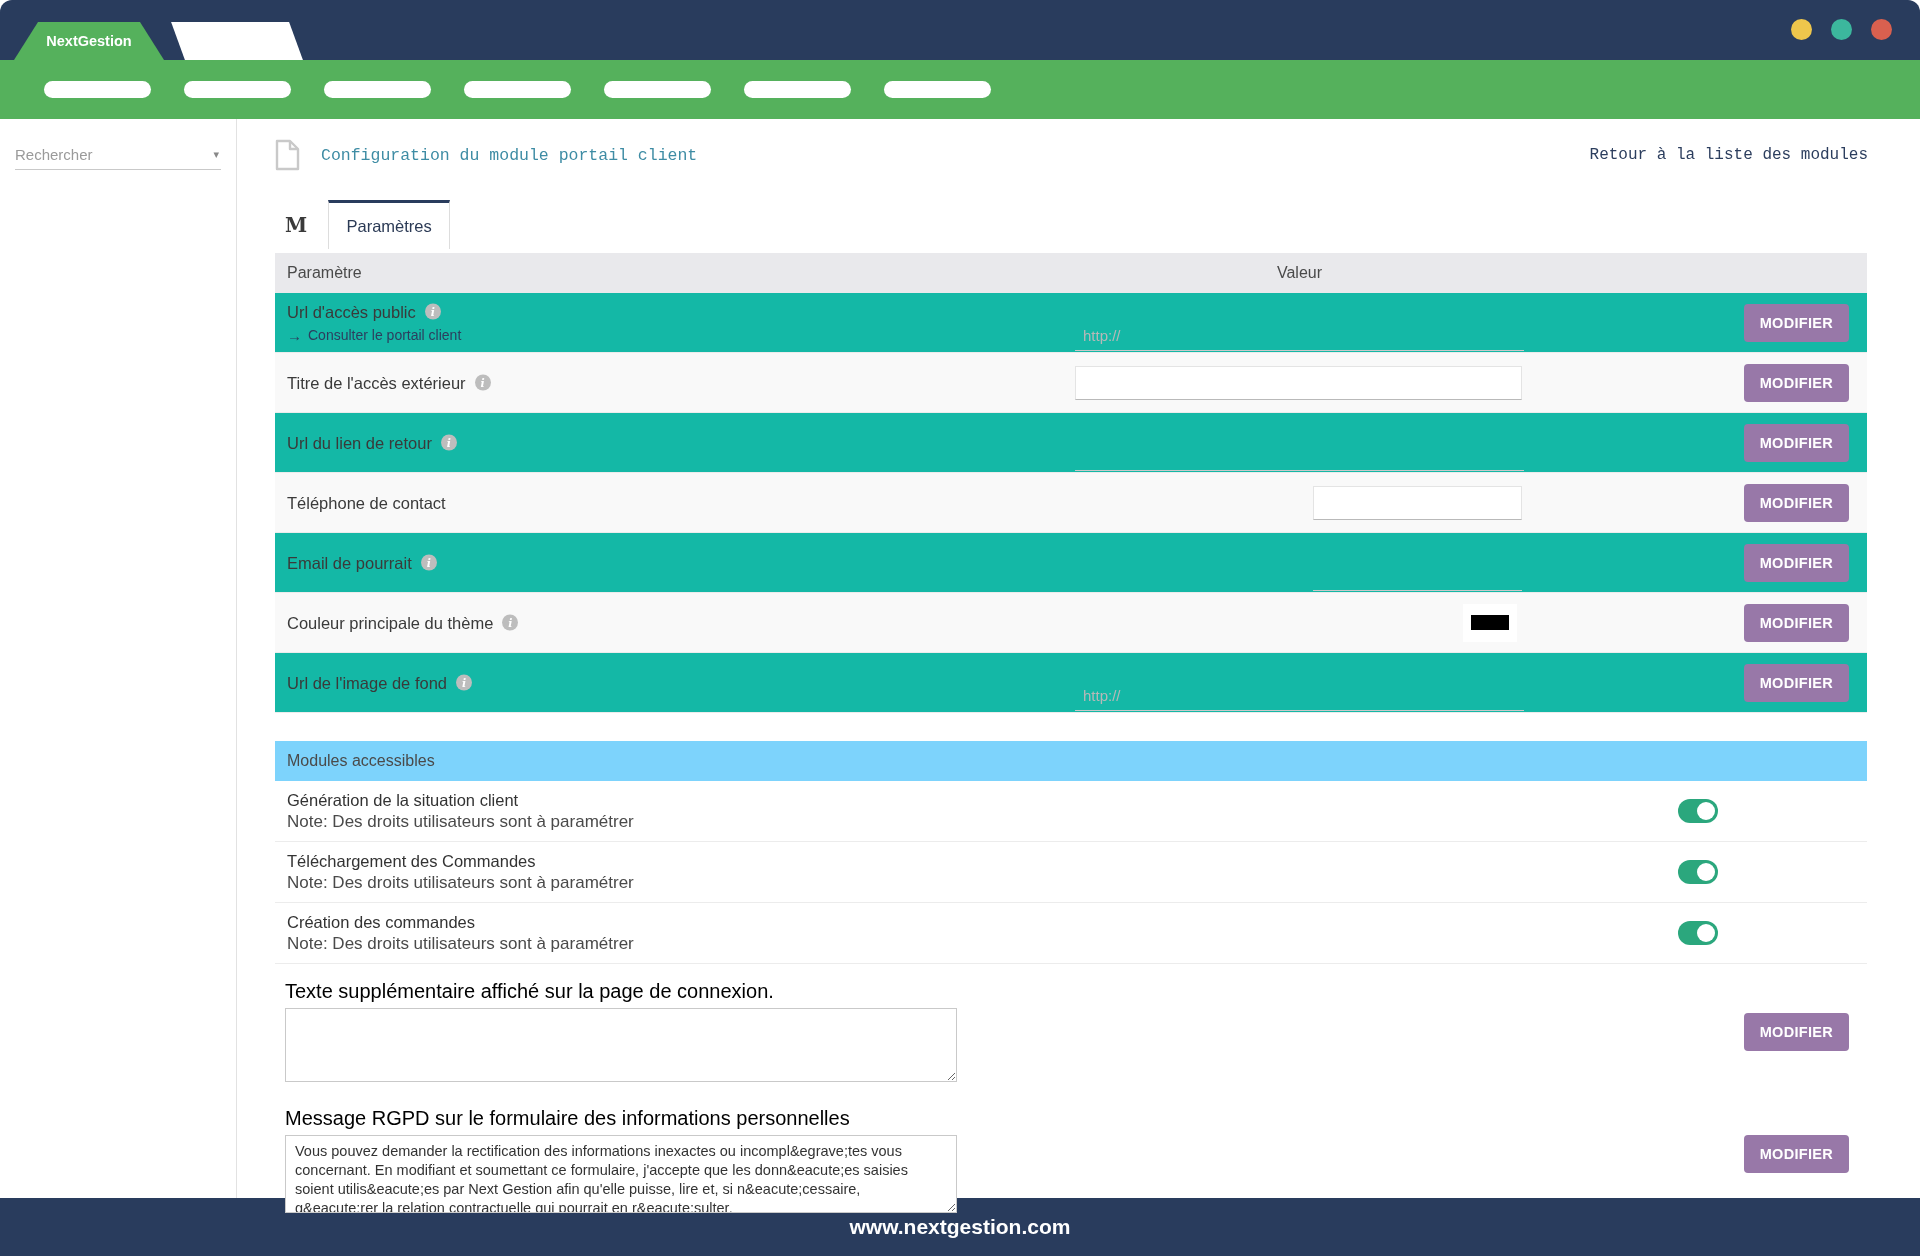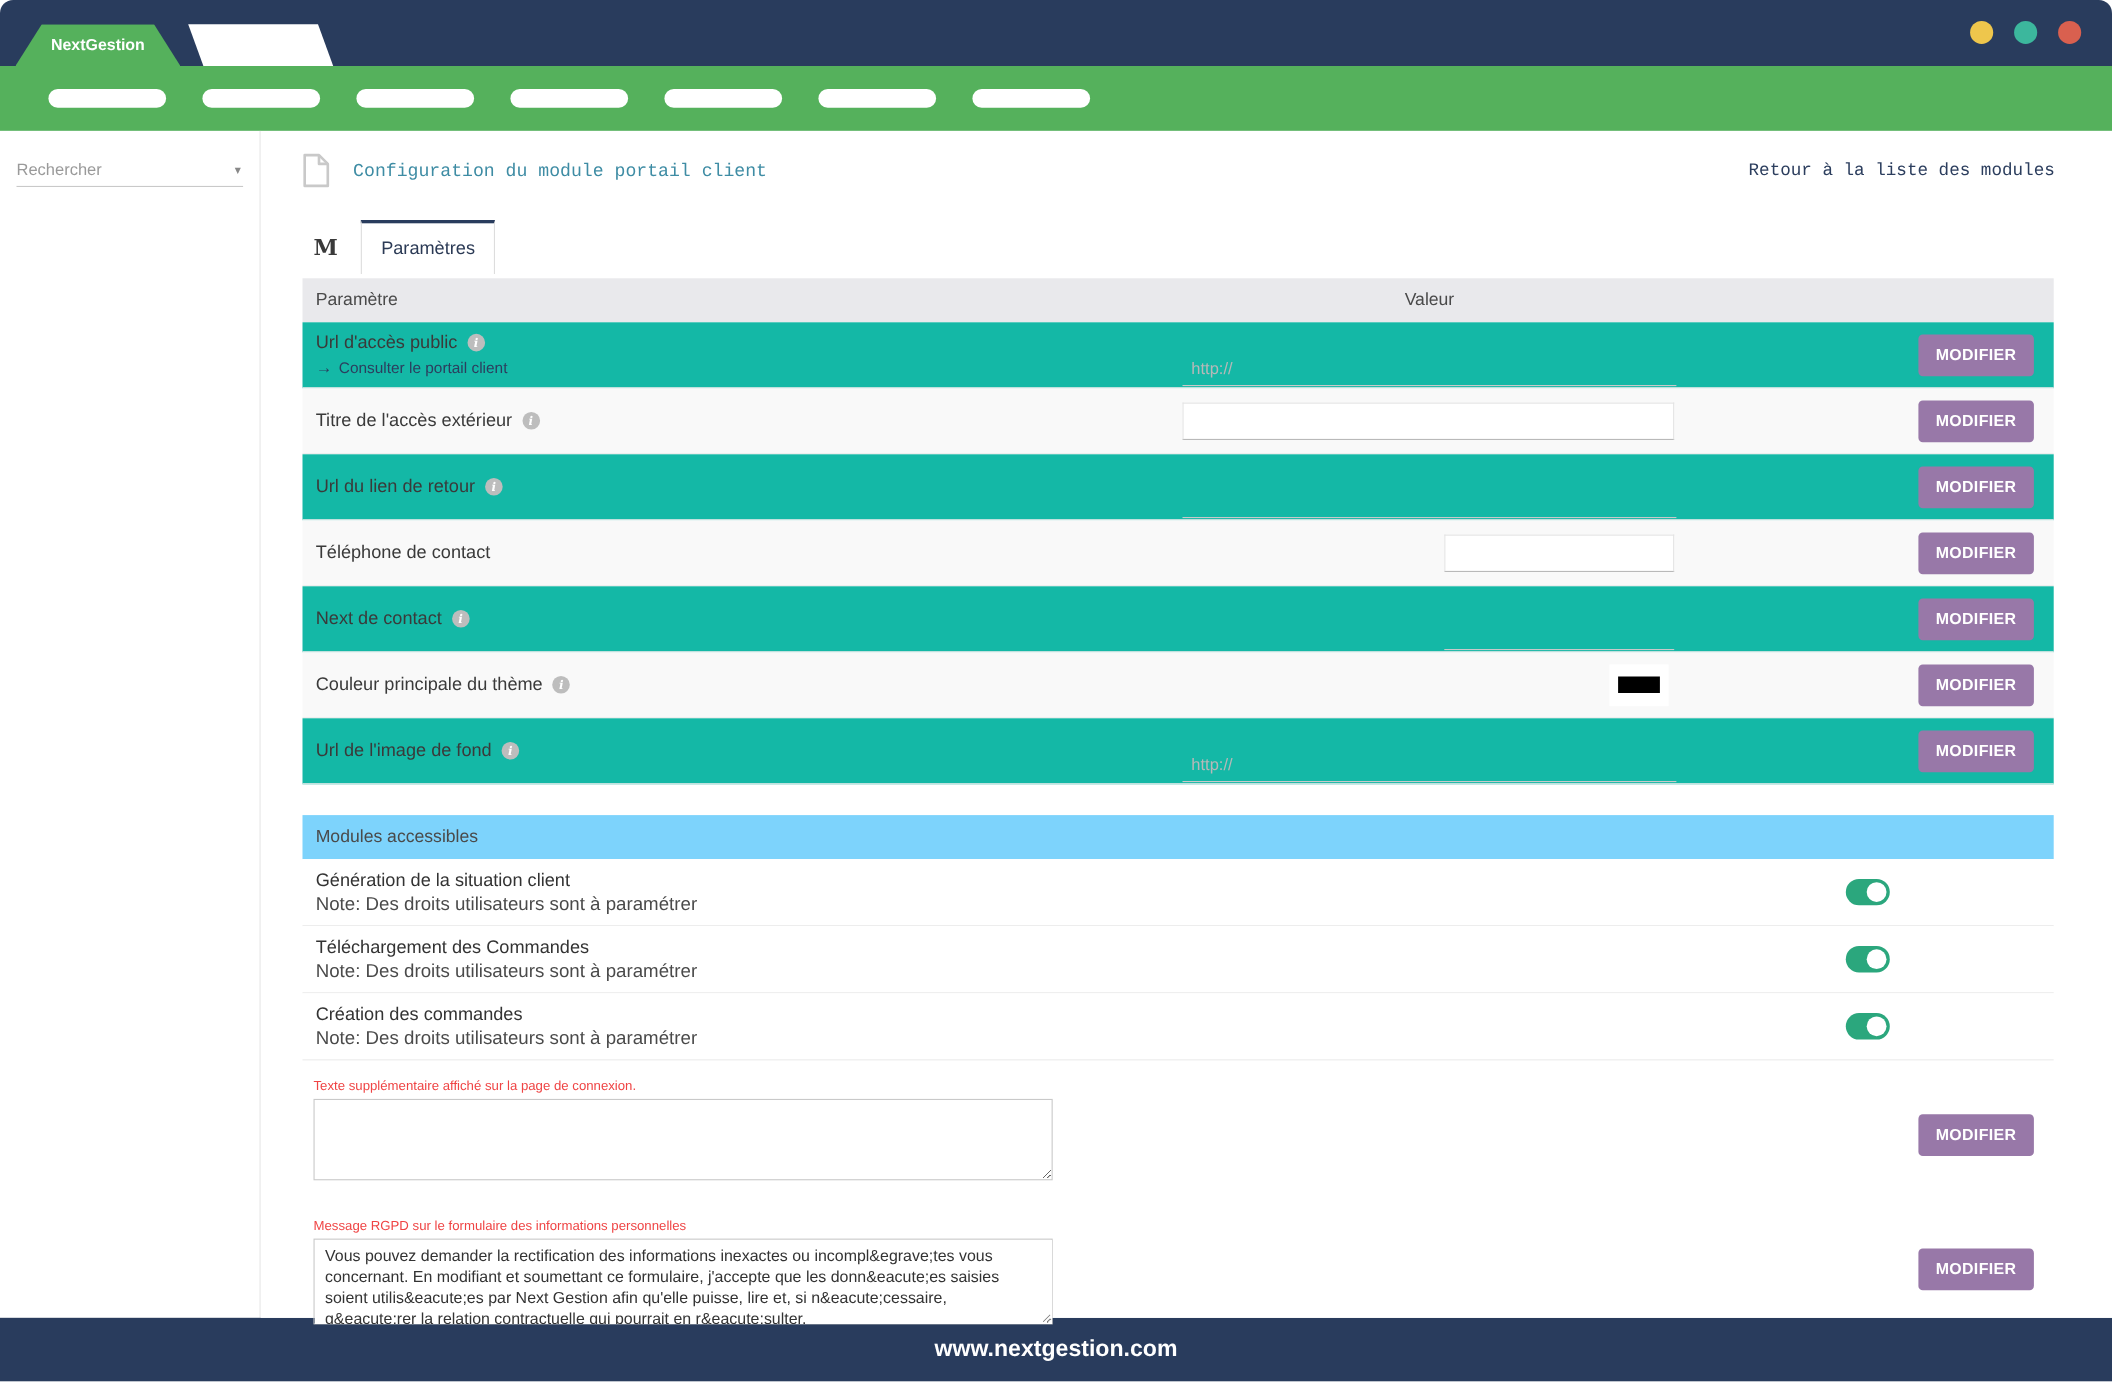--- a/index.html
+++ b/index.html
@@ -101,21 +101,21 @@
   .mrow { height:61px; position:relative; border-bottom:1px solid #ececec; background:#fff; }
   .mlabel { position:absolute; left:12px; top:10px; font-size:16.5px; color:#333; }
   .mnote  { position:absolute; left:12px; bottom:9px; font-size:17px; color:#4a4a4a; }
   .toggle { position:absolute; left:1403px; top:50%; transform:translateY(-50%);
             width:40px; height:24px; border-radius:12px; background:#2ba77d; cursor:pointer; }
   .toggle .knob { position:absolute; right:3px; top:3px; width:18px; height:18px;
                   border-radius:50%; background:#fff; }
 
   .ta-block { position:relative; padding:16px 0 0 10px; height:112px; }
   .ta-block.rgpd { padding-top:31px; height:129px; }
-  .ta-label { font-size:12px; color:#ef4444; display:block; margin-bottom:5px; }
+  .ta-label { font-size:20px; color:#000000; display:block; margin-bottom:5px; }
   .ta-input { width:672px; border:1px solid #c9c9c9; font-size:14.5px; color:#333;
               padding:6px 9px; font-family:inherit; resize:both; line-height:1.3; outline:none;
               display:block; background:#fff; }
   .ta-login { height:74px; }
   .ta-rgpd  { height:78px; }
   .ta-block .modify-btn { transform:none; }
   .ta-block.login .modify-btn { top:49px; }
   .ta-block.rgpd  .modify-btn { top:59px; }
 
   
@@ -221,21 +221,21 @@
         <div class="prow alt">
           <div class="plabel">
             <span>Téléphone de contact</span>
           </div>
           <input class="val-box box-small" type="text" style="">
           <button class="modify-btn">MODIFIER</button>
         </div>
 
         <div class="prow">
           <div class="plabel">
-            <span>Next de contact</span>
+            <span>Email de pourrait</span>
             <span class="info">i</span>
           </div>
           <div class="val-underline short">
             <input class="u-input" type="text" style="">
           </div>
           <button class="modify-btn">MODIFIER</button>
         </div>
 
         <div class="prow alt">
           <div class="plabel">

